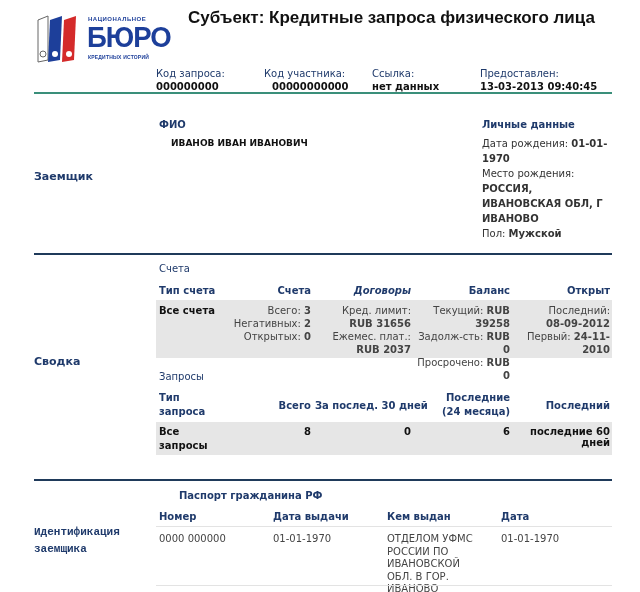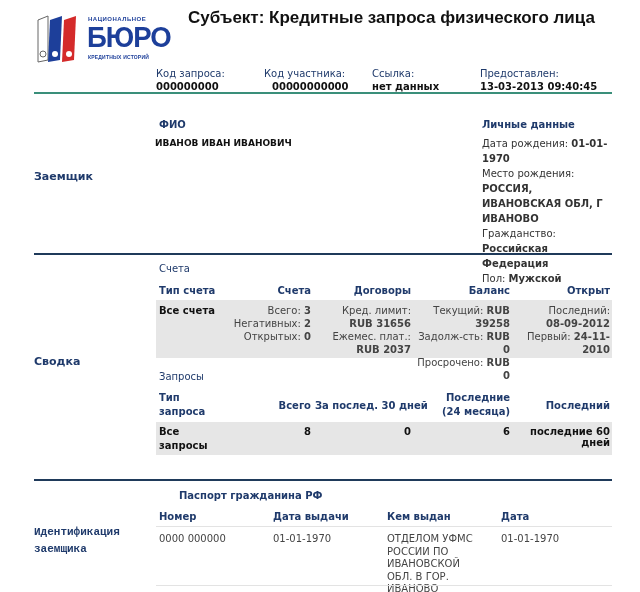--- a/index.html
+++ b/index.html
@@ -43,38 +43,37 @@
 <div class="abs val" style="left:264px;top:81px;margin-left:8px;">00000000000</div>
 <div class="abs lbl" style="left:372px;top:68px;font-weight:normal;">Ссылка:</div>
 <div class="abs val" style="left:372px;top:81px;">нет данных</div>
 <div class="abs lbl" style="left:480px;top:68px;font-weight:normal;">Предоставлен:</div>
 <div class="abs val" style="left:480px;top:81px;">13-03-2013 09:40:45</div>
 
 <div class="abs hdr-line"></div>
 
 <div class="abs sec-title" style="top:170px;">Заемщик</div>
 <div class="abs lbl" style="left:159px;top:119px;">ФИО</div>
-<div class="abs val" style="left:155px;top:138px;font-size:9px;">ИВАНОВ ИВАН ИВАНОВИЧ</div>
+<div class="abs val" style="left:171px;top:138px;font-size:9px;">ИВАНОВ ИВАН ИВАНОВИЧ</div>
 
 <div class="abs lbl" style="left:482px;top:119px;">Личные данные</div>
 <div class="abs sm" style="left:482px;top:136px;width:130px;line-height:15px;color:#333;">
   <div><span>Дата рождения:</span> <b>01-01-1970</b></div>
   <div><span>Место рождения:</span> <b>РОССИЯ, ИВАНОВСКАЯ ОБЛ, Г ИВАНОВО</b></div>
-  <div><span>Гражданство:</span> <b>Российская Федерация</b></div>
   <div><span>Пол:</span> <b>Мужской</b></div>
 </div>
 
 <div class="abs sec-line" style="top:253px;"></div>
 
 <div class="abs sec-title" style="top:355px;">Сводка</div>
 <div class="abs lbl" style="left:159px;top:263px;font-weight:normal;">Счета</div>
 
 <div class="abs lbl" style="left:159px;top:285px;">Тип счета</div>
 <div class="abs lbl right" style="left:230px;width:81px;top:285px;">Счета</div>
-<div class="abs lbl right" style="left:320px;width:91px;top:285px;">Договоры</div>
+<div class="abs lbl right" style="left:320px;width:91px;top:285px;font-style:italic;">Договоры</div>
 <div class="abs lbl right" style="left:415px;width:95px;top:285px;">Баланс</div>
 <div class="abs lbl right" style="left:515px;width:95px;top:285px;">Открыт</div>
 
 <div class="abs grey" style="left:156px;top:300px;width:456px;height:58px;"></div>
 <div class="abs val sm" style="left:159px;top:305px;">Все счета</div>
 <div class="abs sm right" style="left:220px;width:91px;top:304px;line-height:13px;color:#444;">
   <div><span>Всего:</span> <b>3</b></div>
   <div><span>Негативных:</span> <b>2</b></div>
   <div><span>Открытых:</span> <b>0</b></div>
 </div>

